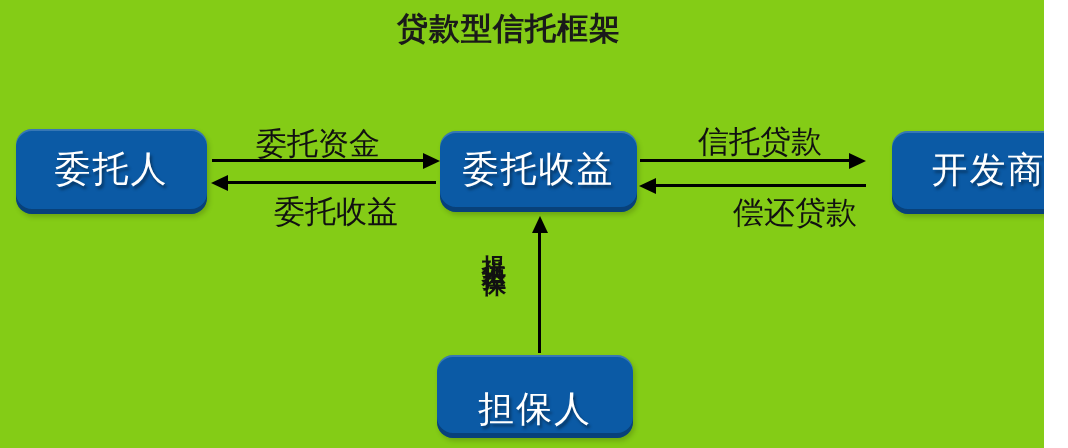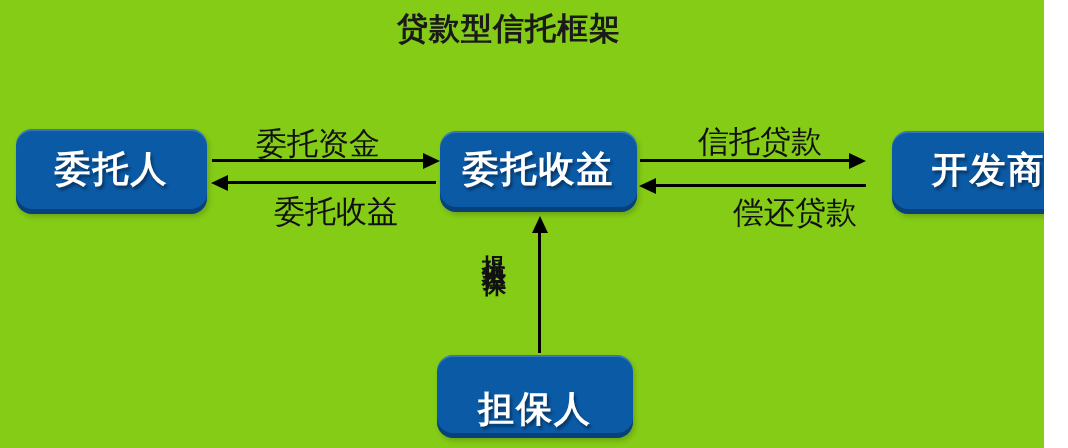--- a/index.html
+++ b/index.html
@@ -33,21 +33,21 @@
     box-shadow: inset 0 -5px 0 rgba(5, 35, 70, 0.45),
                 inset 0 2px 0 rgba(255, 255, 255, 0.18),
                 2px 3px 5px rgba(0, 0, 0, 0.18);
     display: flex;
     align-items: center;
     justify-content: center;
   }
   .node .node-label {
     color: #ffffff;
     font-size: 36px;
-    font-weight: bold;
+    font-weight: normal;
     letter-spacing: 2px;
     text-shadow: 2px 3px 3px rgba(0, 0, 0, 0.4);
     padding-bottom: 4px;
   }
   .node-trustor      { left: 16px;  top: 129px; width: 191px; height: 85px; }
   .node-trust-company{ left: 440px; top: 131px; width: 197px; height: 81px; }
   .node-developer    { left: 892px; top: 131px; width: 193px; height: 83px; }
   .node-guarantor    { left: 437px; top: 355px; width: 196px; height: 83px; align-items: flex-end; }
 
   .edge-label {

